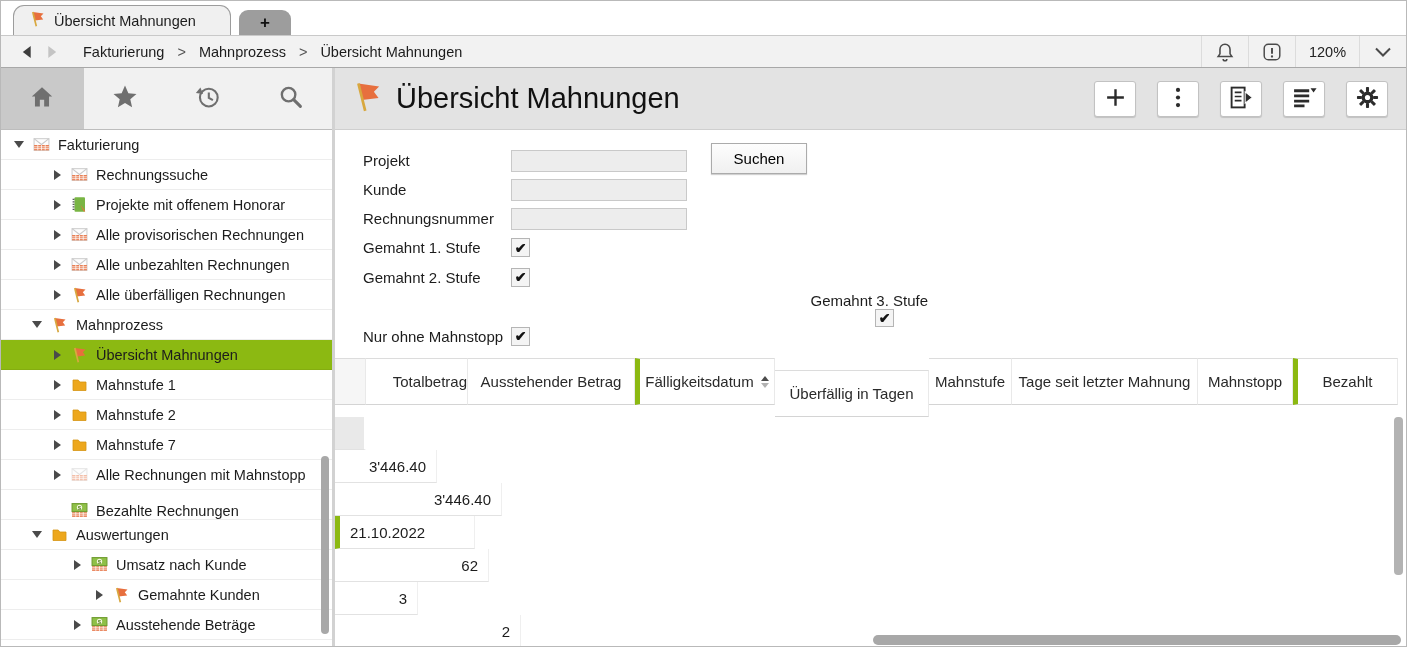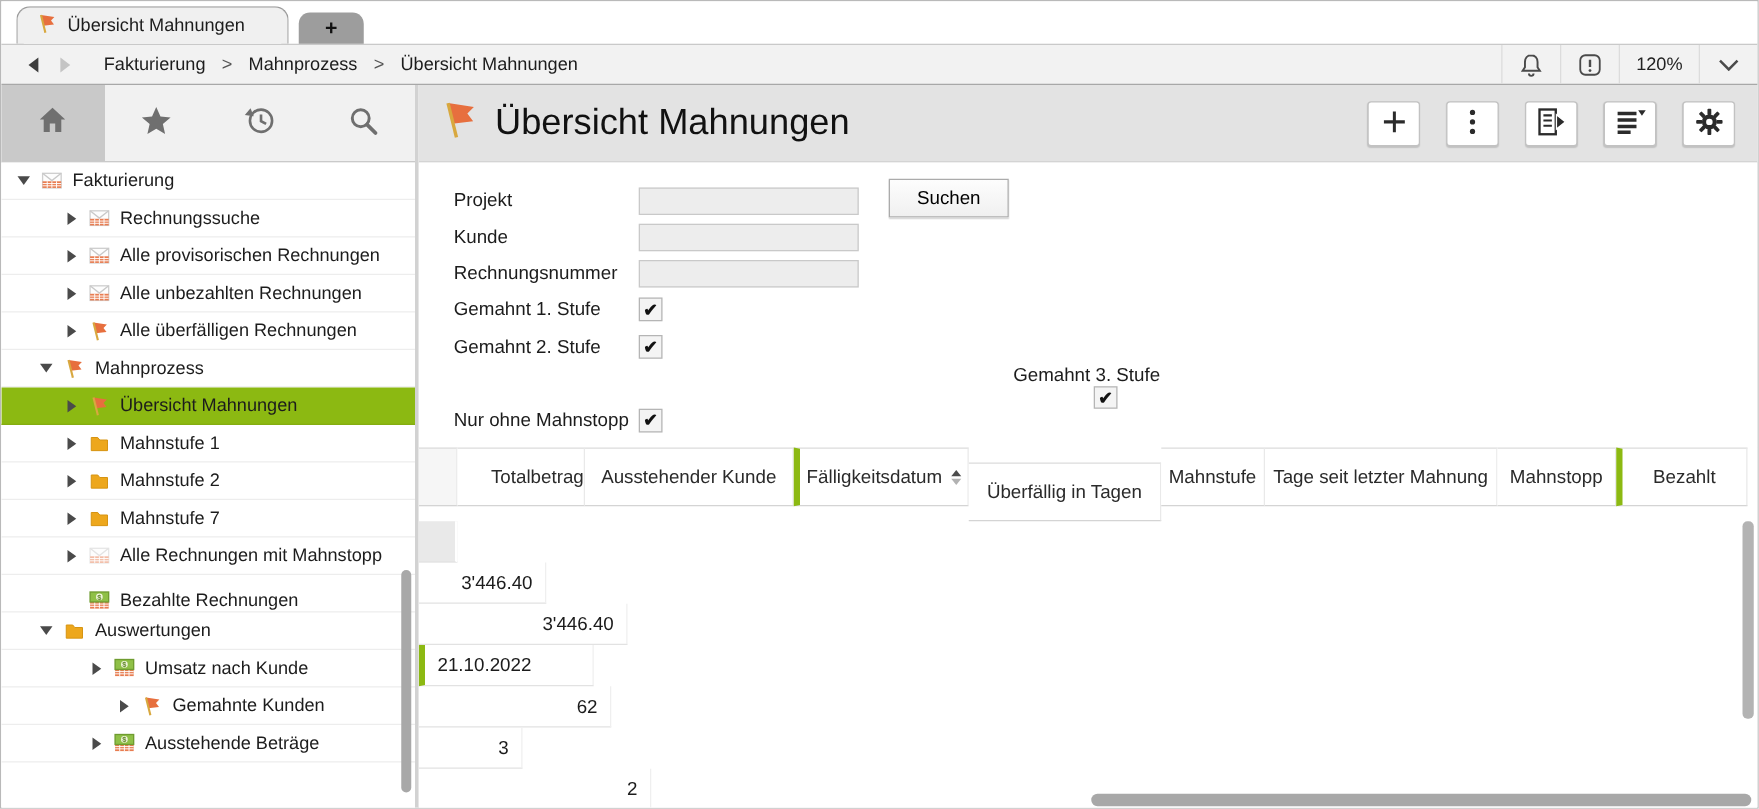--- a/index.html
+++ b/index.html
@@ -187,20 +187,33 @@
             </span>
             <span class="ticon">
               <svg width="17" height="17" viewBox="0 0 16 16">
                 <rect x="1" y="2.5" width="14" height="11" fill="#fdfdfd" stroke="#cfcfcf"></rect>
                 <path d="M1 2.5 L8 8 L15 2.5" fill="none" stroke="#c9c9c9"></path>
                 <rect x="1" y="8.5" width="14" height="5" fill="#e87c50"></rect>
                 <path d="M1 10.2 H15 M1 11.9 H15 M4.5 8.5 V13.5 M8 8.5 V13.5 M11.5 8.5 V13.5" stroke="#fff" stroke-width="0.7"></path>
               </svg>
             </span>
             <span>Rechnungssuche</span>
+          </div>
+          <div class="titem" style="padding-left: 46px;">
+            <span class="arrbox">
+              <span class="arr-r"></span>
+            </span>
+            <span class="ticon">
+              <svg width="16" height="17" viewBox="0 0 16 16">
+                <rect x="3.5" y="0.8" width="10.5" height="14.4" rx="1" fill="#79b544"></rect>
+                <path d="M3.5 2.8 H1.6 M3.5 5.3 H1.6 M3.5 7.8 H1.6 M3.5 10.3 H1.6 M3.5 12.8 H1.6" stroke="#5a5a5a" stroke-width="1.2"></path>
+                <path d="M9.5 8.2 L13.6 13.6 L14.2 15.4 L12.4 14.6 Z" fill="#e07b3c"></path>
+              </svg>
+            </span>
+            <span>Projekte mit offenem Honorar</span>
           </div>
           <div class="titem" style="padding-left: 46px;">
             <span class="arrbox">
               <span class="arr-r"></span>
             </span>
             <span class="ticon">
               <svg width="17" height="17" viewBox="0 0 16 16">
                 <rect x="1" y="2.5" width="14" height="11" fill="#fdfdfd" stroke="#cfcfcf"></rect>
                 <path d="M1 2.5 L8 8 L15 2.5" fill="none" stroke="#c9c9c9"></path>
                 <rect x="1" y="8.5" width="14" height="5" fill="#e87c50"></rect>
@@ -460,21 +473,21 @@
           </div>
         </div>
 
       <div class="tablewrap" id="table">
           <div class="trow hrow">
             <div class="cell selhead" style="width: 31px;"></div>
             <div class="cell" style="width: 102px; justify-content: flex-end;">
               <span>Totalbetrag</span>
             </div>
             <div class="cell" style="width: 167px;">
-              <span>Ausstehender Kunde</span>
+              <span>Ausstehender Betrag</span>
             </div>
             <div class="cell greenbar" style="width: 140px;">
               <span>Fälligkeitsdatum</span>
               <span class="sortw">
                 <span class="s-up"></span>
                 <span class="s-dn"></span>
               </span>
             </div>
             <div class="cell" style="width: 154px; margin-top: 12px;">
               <span>Überfällig in Tagen</span>

